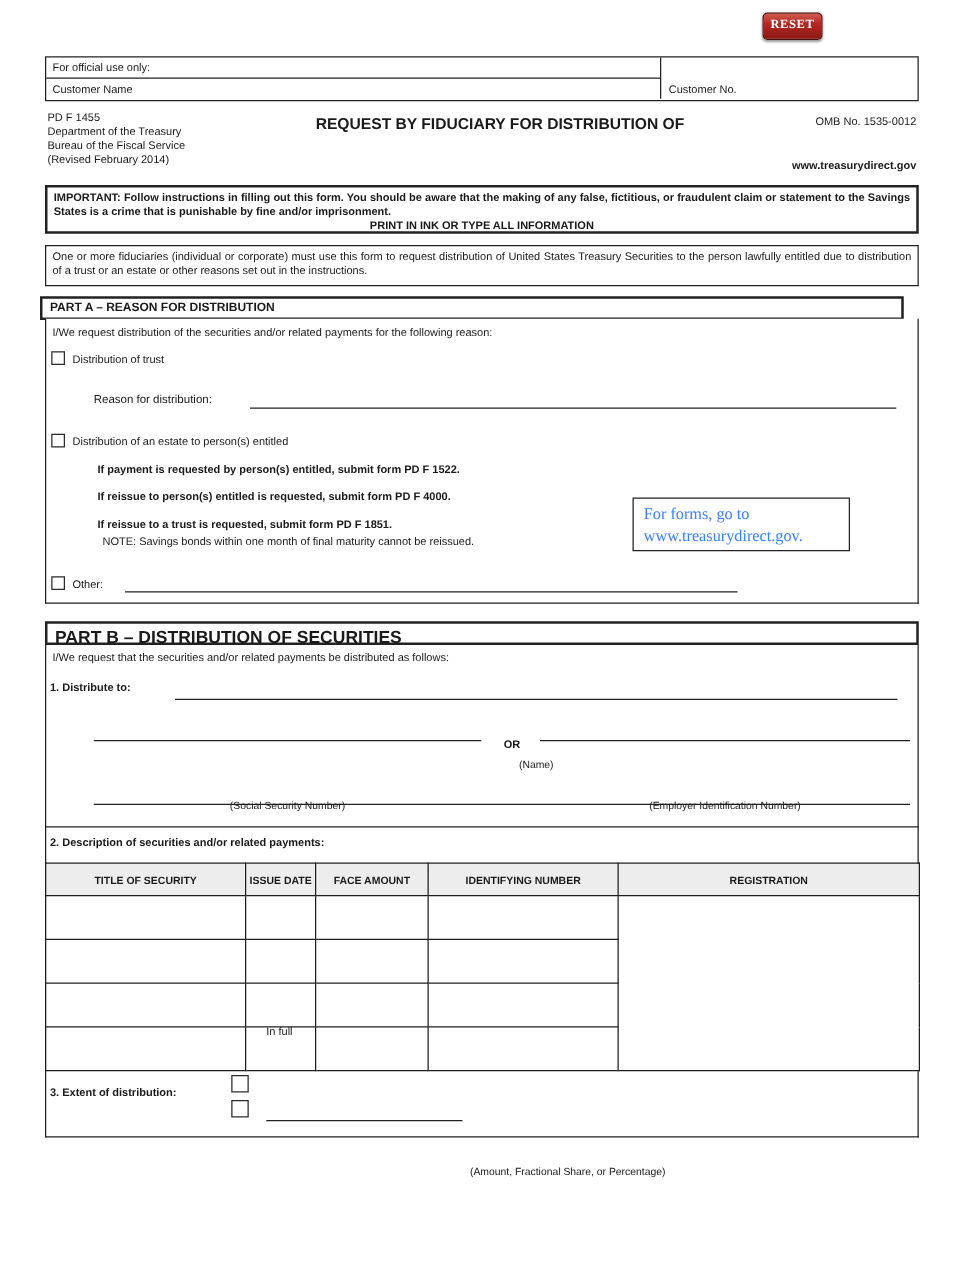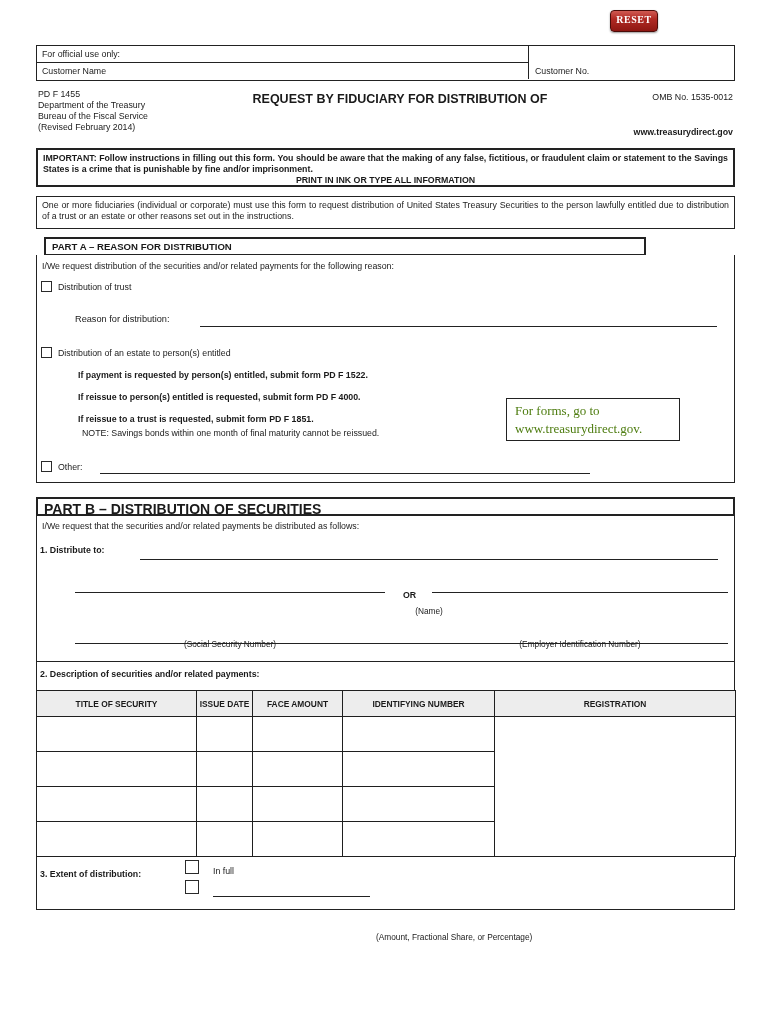--- a/index.html
+++ b/index.html
@@ -13,21 +13,21 @@
   .fsb{font-size:8.8px;line-height:11px;font-weight:bold;}
   .cap{font-size:8.3px;line-height:10px;margin-top:44px;}
   .uline{border-bottom:1.2px solid #222;height:0;}
   .vline{border-left:1.2px solid #222;width:0;}
   .hline{border-top:1.2px solid #222;height:0;}
   .cb{display:block;width:11px;height:11px;border:1.5px solid #2a2a2a;background:#fff;box-sizing:border-box;}
   .cb.big{width:14px;height:14px;}
   .center{text-align:center;}
   .right{text-align:right;}
   .just{text-align:justify;}
-  .serifbox{font-family:"Liberation Serif", serif;font-size:13px;line-height:18px;color:#4d7c0f;}
+  .serifbox{font-family:"Liberation Serif", serif;font-size:13px;line-height:18px;color:#3b82f6;}
   .reset-btn{background:linear-gradient(180deg,#d05a52 0%,#b02a24 40%,#8e1712 100%);
      border:1.5px solid #4a0c09;border-radius:4px;color:#fff;
      font-family:"Liberation Serif", serif;font-weight:bold;font-size:10px;
      letter-spacing:.5px;text-align:center;line-height:18px;cursor:pointer;
      box-shadow:0 1px 2px rgba(0,0,0,.4);}
   table.sec{border-collapse:collapse;table-layout:fixed;width:699px;}
   table.sec th, table.sec td{border:1.5px solid #1f1f1f;box-sizing:border-box;padding:0;}
   table.sec th{background:#ededed;font-size:8.4px;font-weight:bold;line-height:10px;height:26px;text-align:center;}
   table.sec td{height:35px;background:#fff;}
 </style>
@@ -63,21 +63,21 @@
       <span>IMPORTANT:</span>
       <span>Follow instructions in filling out this form.  You should be aware that the making of any false, fictitious, or fraudulent claim or statement to the Savings States is a crime that is punishable by fine and/or imprisonment.</span>
     </div>
     <div class="abs fsb center" style="left:0;top:25px;width:695px;">PRINT IN INK OR TYPE ALL INFORMATION</div>
   </div>
 
   <div class="abs box" style="left:36px;top:196px;width:699px;height:33px;">
     <div class="abs fs just" style="left:5px;top:3px;width:687px;">One or more fiduciaries (individual or corporate) must use this form to request distribution of United States Treasury Securities to the person lawfully entitled due to distribution of a trust or an estate or other reasons set out in the instructions.</div>
   </div>
 
-  <div class="abs box thick" style="left:44px;top:237px;width:602px;height:19px;">
+  <div class="abs box thick" style="left:32px;top:237px;width:691px;height:19px;">
     <div class="abs" style="left:6px;top:2px;font-size:9.6px;font-weight:bold;">PART A – REASON FOR DISTRIBUTION</div>
   </div>
 
   <div class="abs box noTop" style="left:36px;top:255px;width:699px;height:228px;"></div>
 
   <div class="abs fs" style="left:42px;top:261px;">I/We request distribution of the securities and/or related payments for the following reason:</div>
 
   <span class="cb abs" style="left:41px;top:281px;"></span>
   <div class="abs fs" style="left:58px;top:282px;">Distribution of trust</div>
 
@@ -167,18 +167,18 @@
         <td></td>
         <td></td>
         <td></td>
         <td></td>
       </tr>
     </tbody>
   </table>
 
   <div class="abs fsb" style="left:40px;top:869px;">3. Extent of distribution:</div>
   <span class="cb big abs" style="left:185px;top:860px;"></span>
-  <div class="abs fs" style="left:213px;top:866px;">In full</div>
+  <div class="abs fs" style="left:213px;top:820px;">In full</div>
   <span class="cb big abs" style="left:185px;top:880px;"></span>
   <div class="abs uline" style="left:213px;top:896px;width:157px;"></div>
   <div class="abs cap" style="left:376px;top:888px;">(Amount, Fractional Share, or Percentage)</div>
 
 </div>
 
 </body></html>

